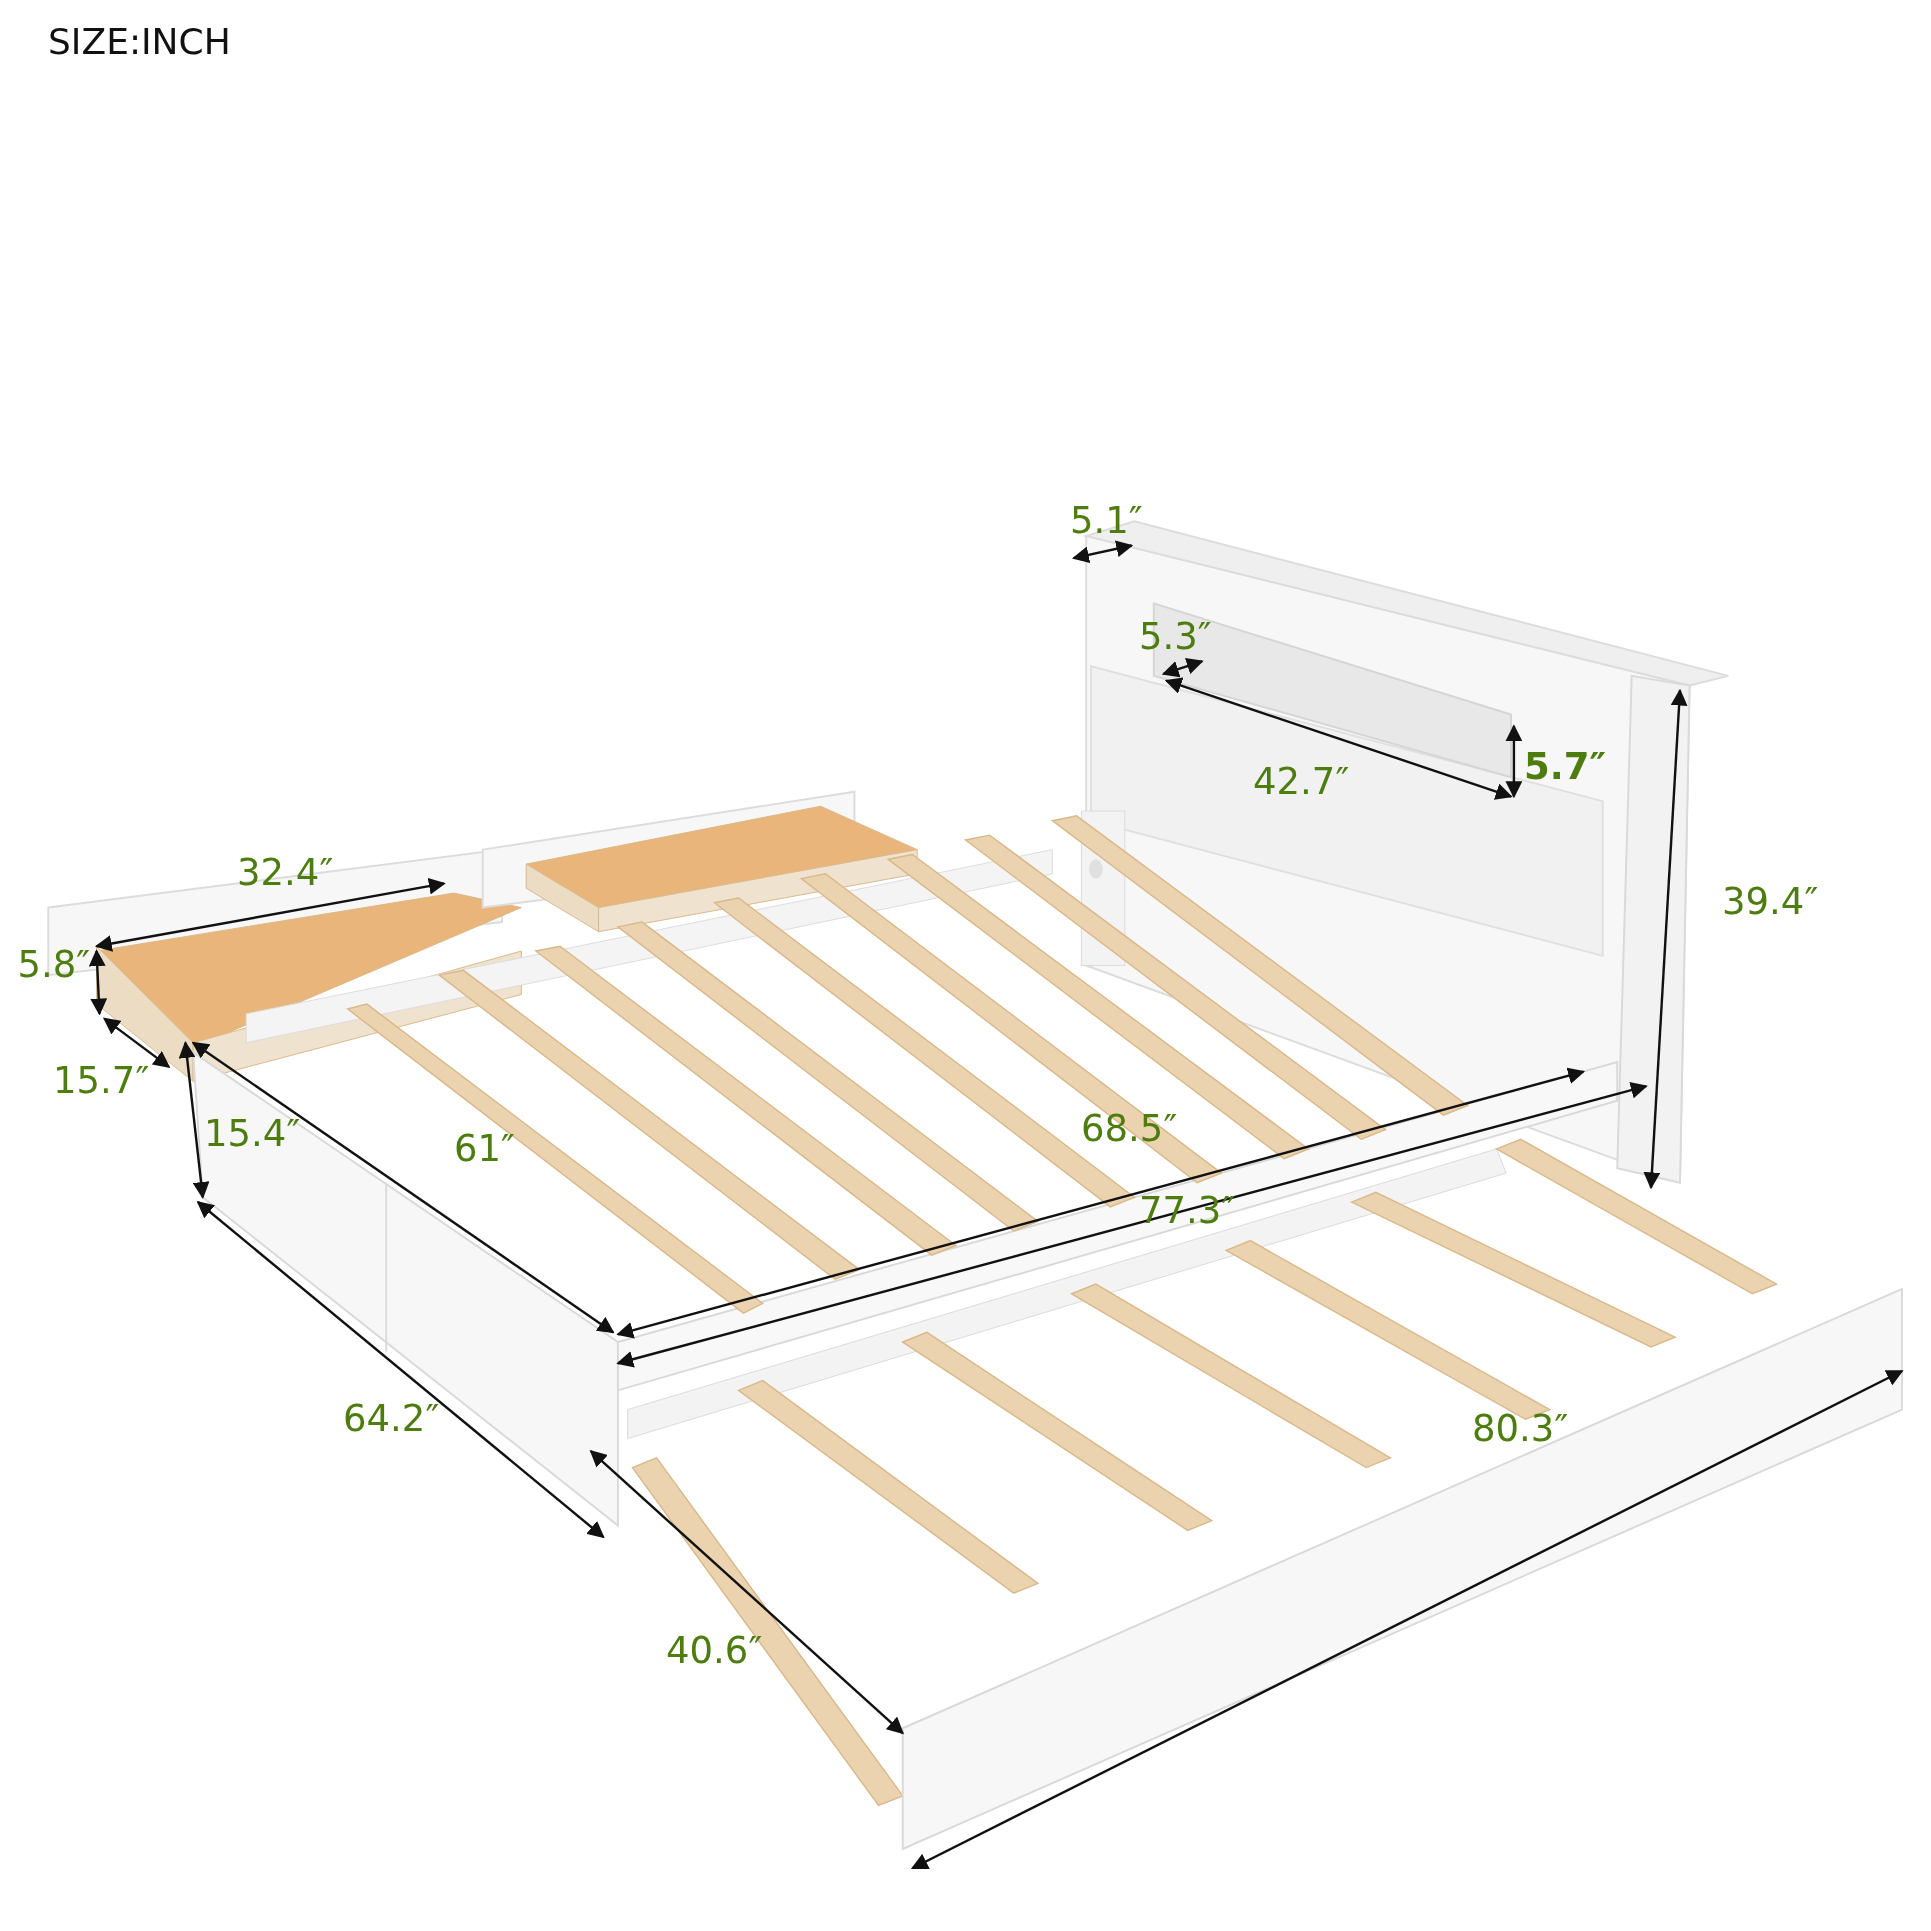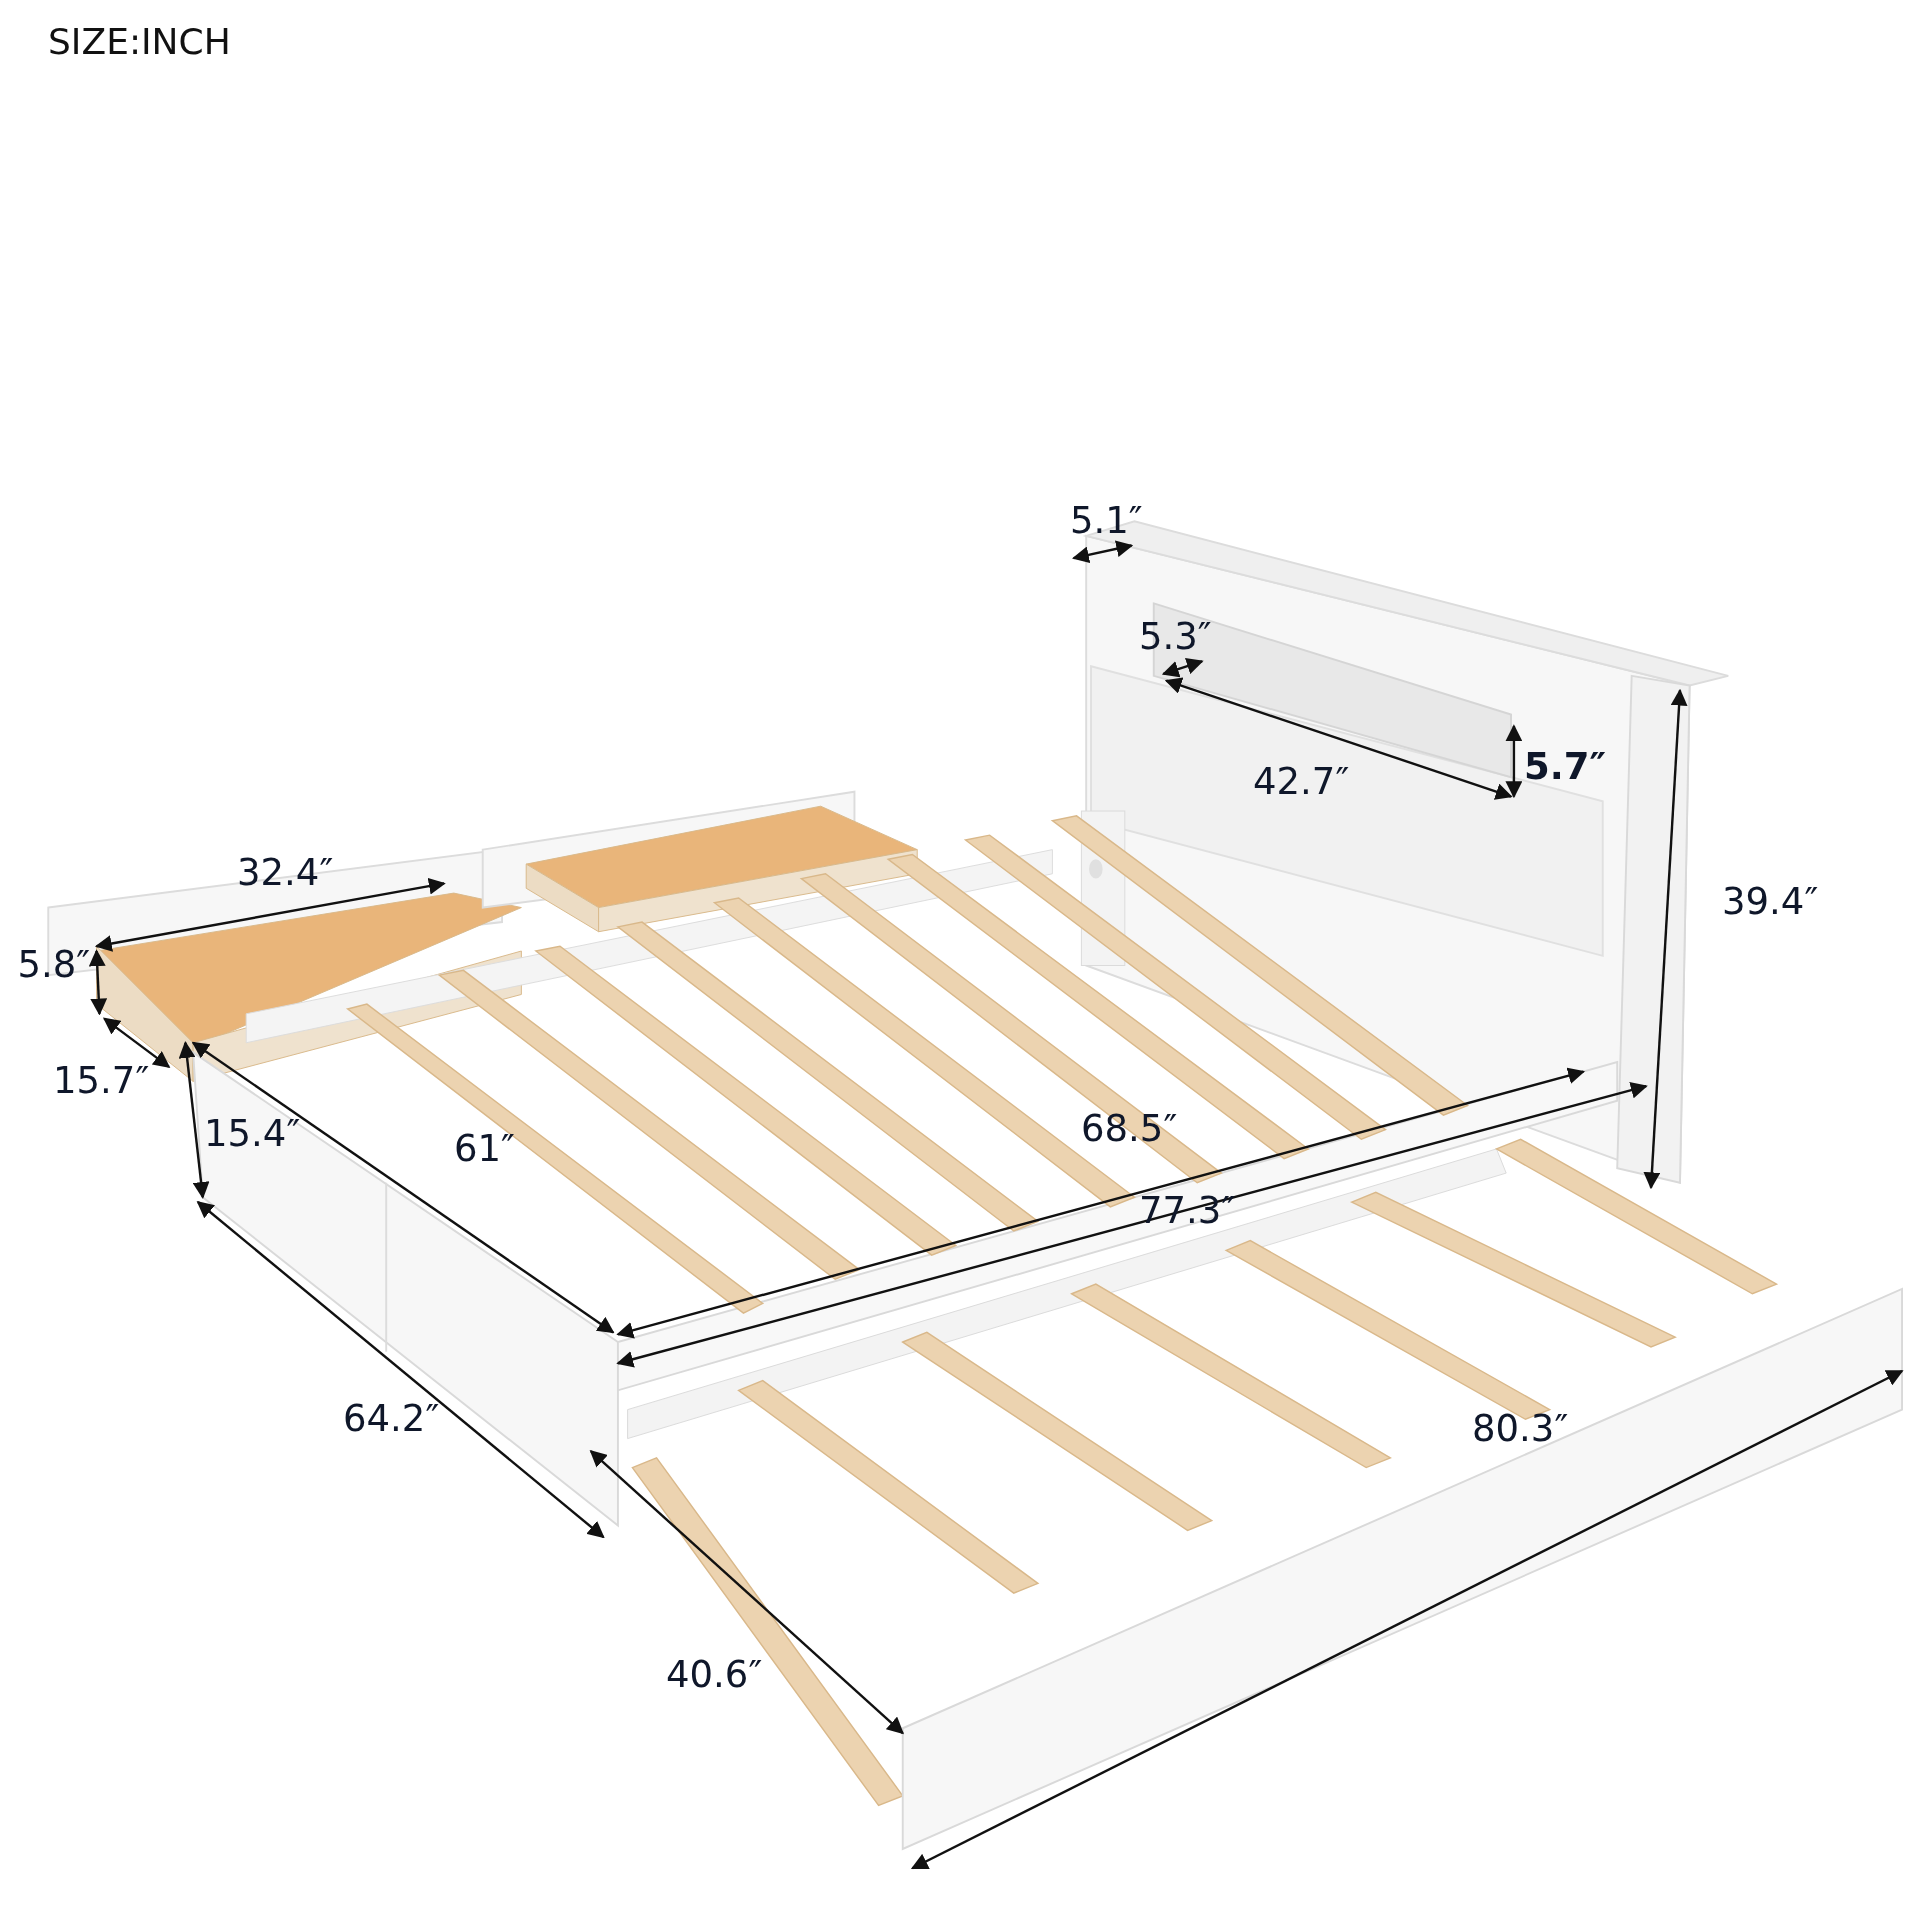--- a/index.html
+++ b/index.html
@@ -1,19 +1,19 @@
 <!DOCTYPE html>
 <html><head>
 <meta charset="utf-8">
 <style>
   html, body { margin: 0; padding: 0; background: #ffffff; }
   body { width: 1931px; height: 1931px; position: relative; overflow: hidden; font-family: "DejaVu Sans", "Liberation Sans", sans-serif; }
   .title { position: absolute; left: 48px; top: 21px; font-size: 36px; color: #111; letter-spacing: 0px; }
   svg.stage { position: absolute; left: 0; top: 0; width: 1931px; height: 1931px; }
-  .dim { position: absolute; font-size: 37px; color: #0f172a; white-space: nowrap; line-height: 1; }
+  .dim { position: absolute; font-size: 37px; color: #4d7c0f; white-space: nowrap; line-height: 1; }
 </style>
 </head>
 <body>
 
 <div class="title">SIZE:INCH</div>
 
 <svg class="stage" viewBox="0 0 2000 2000" xmlns="http://www.w3.org/2000/svg">
   <defs>
     <marker id="arr" viewBox="0 0 10 10" refX="9" refY="5" markerWidth="7" markerHeight="7" orient="auto-start-reverse">
       <path d="M0,0 L10,5 L0,10 z" fill="#111"></path>
@@ -107,15 +107,15 @@
 <div class="dim" style="left:1524px;top:748px;font-weight:bold;">5.7″</div>
 <div class="dim" style="left:1706px;top:883px;margin-left:16px;">39.4″</div>
 <div class="dim" style="left:237px;top:854px;">32.4″</div>
 <div class="dim" style="left:17.4px;top:946px;">5.8″</div>
 <div class="dim" style="left:53px;top:1062px;">15.7″</div>
 <div class="dim" style="left:204px;top:1115px;">15.4″</div>
 <div class="dim" style="left:454px;top:1130px;">61″</div>
 <div class="dim" style="left:1081px;top:1110px;">68.5″</div>
 <div class="dim" style="left:1139px;top:1192px;">77.3″</div>
 <div class="dim" style="left:299px;top:1400px;margin-left:44px;">64.2″</div>
-<div class="dim" style="left:666px;top:1632px;margin-top:24px;">40.6″</div>
+<div class="dim" style="left:666px;top:1632px;">40.6″</div>
 <div class="dim" style="left:1472px;top:1410px;">80.3″</div>
 
 
 </body></html>

